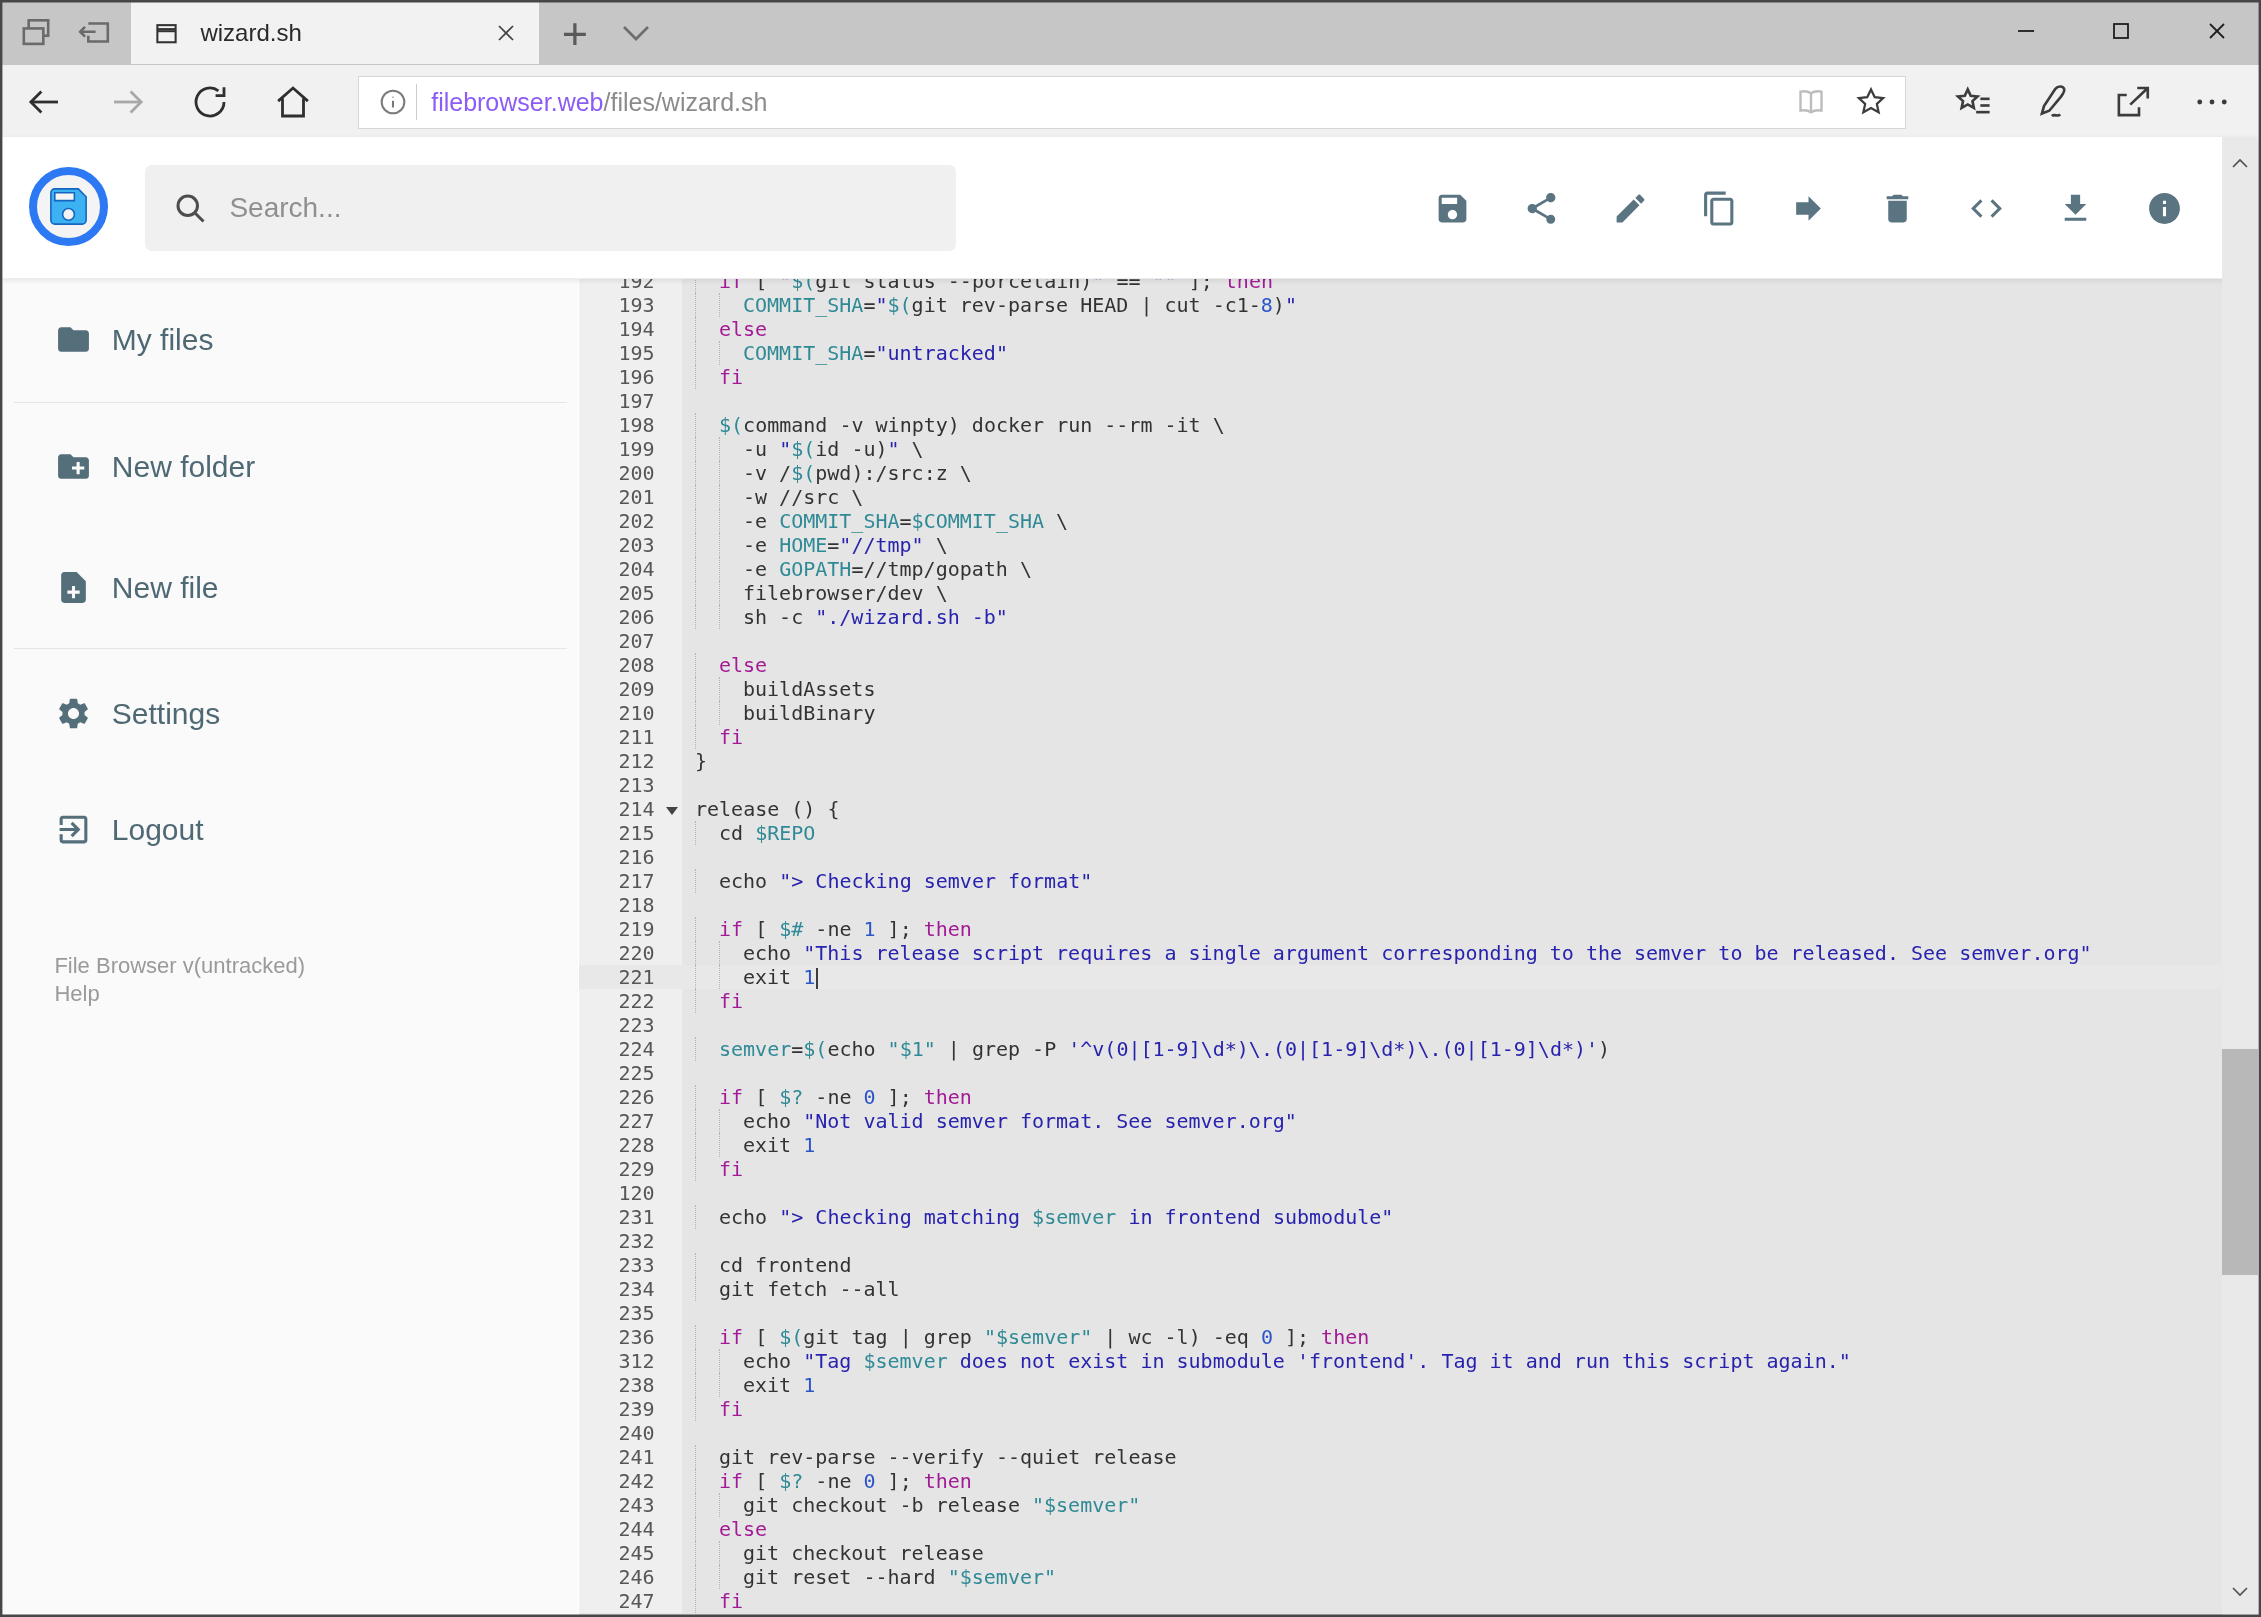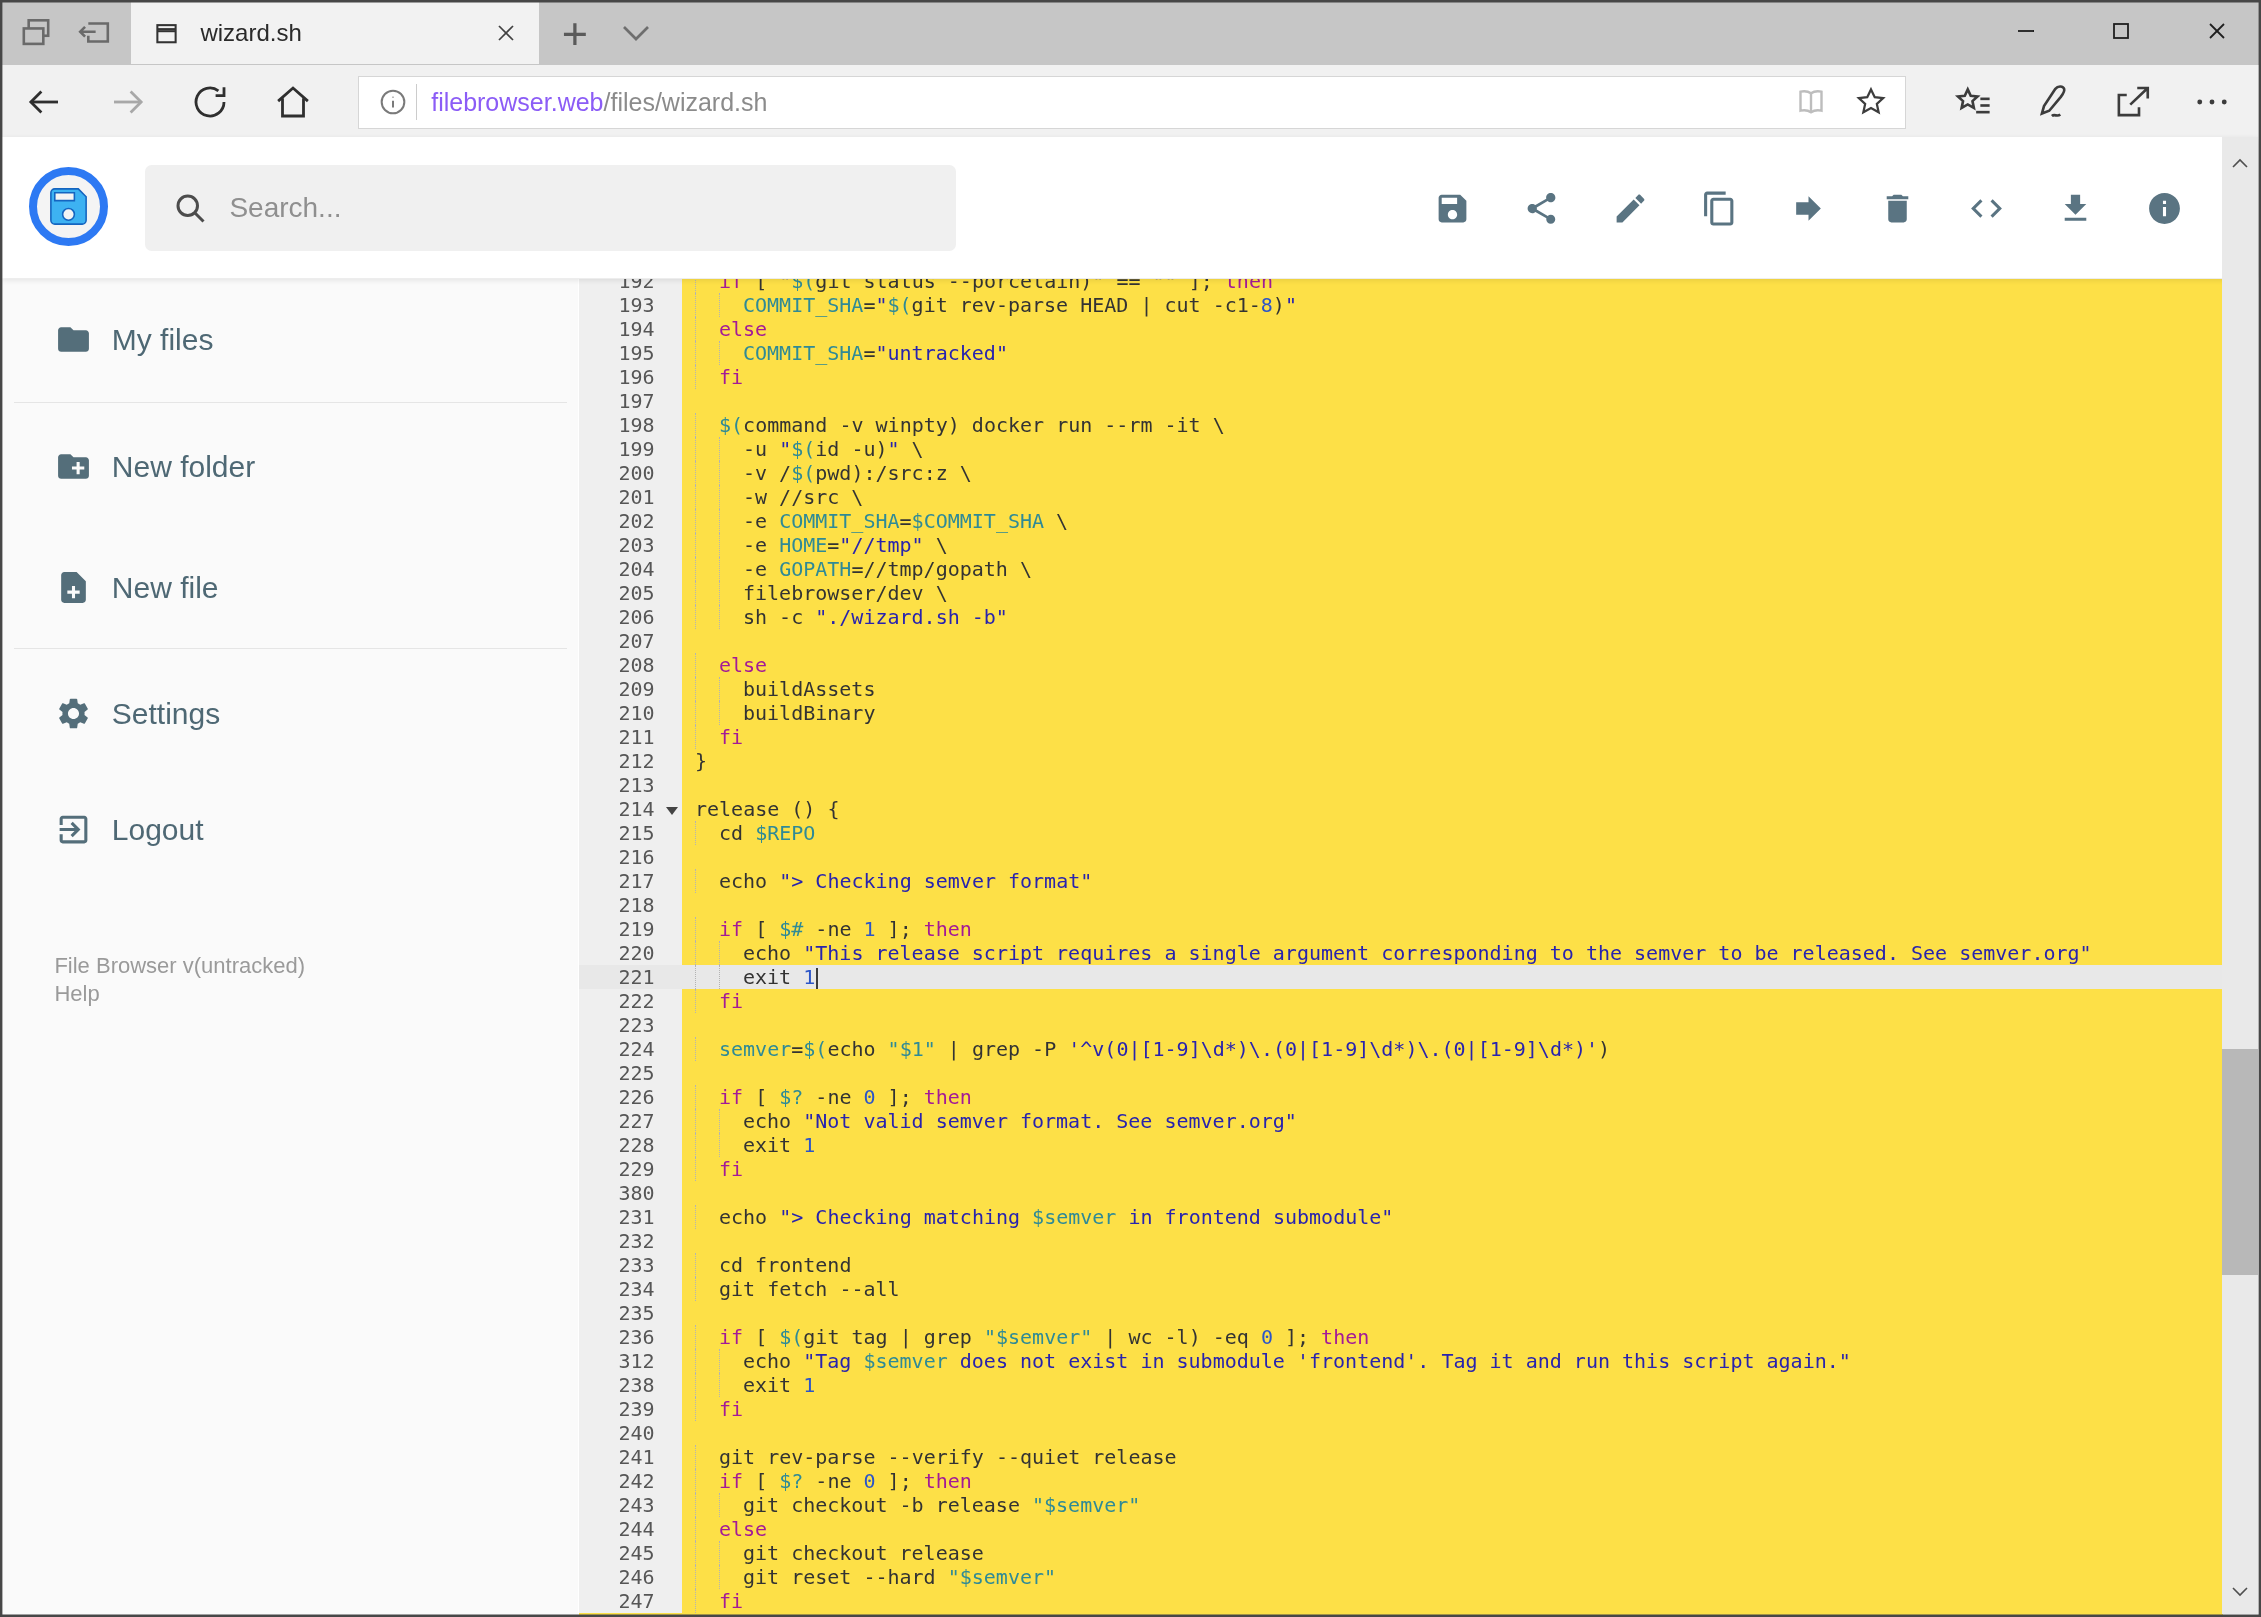--- a/index.html
+++ b/index.html
@@ -35,21 +35,21 @@
   .actions { position:absolute; right:78px; top:165px; height:86px; display:flex; align-items:center; gap:52px; z-index:6; }
   .act { width:37px; height:37px; }
 
   
   .sidebar { position:absolute; left:2.4px; top:279px; width:576px; height:1336px; background:#fafafa; z-index:2; }
   .sitem { position:absolute; left:53px; height:45px; display:flex; align-items:center; gap:19.4px; font-size:30px; color:#4e6874; }
   .sdiv { position:absolute; left:11.3px; right:11.3px; height:0.8px; background:#e5e5e5; }
   .sfoot { position:absolute; left:52px; font-size:22px; color:#9a9a9a; }
 
   
-  .editor { position:absolute; left:579px; top:279px; width:1644px; height:1336px; background:#fde047; overflow:hidden; z-index:1; }
+  .editor { position:absolute; left:579px; top:279px; width:1644px; height:1336px; background:#e5e5e5; overflow:hidden; z-index:1; }
   .lines { margin-top:-9.7px; }
   .crow { display:flex; height:24px; line-height:24px; font-family:"DejaVu Sans Mono", monospace; font-size:20px; white-space:pre; }
   .gut { flex:none; width:103px; background:#efefef; color:#565656; text-align:right; padding-right:27.4px; position:relative; }
   .ctext { flex:1; padding-left:13px; color:#333; }
   .crow.active .gut, .crow.active .ctext { background:#e8e8e8; }
   .tab-guide { display:inline-block; width:24px; height:24px; border-left:0.8px dotted #b3b3b3; vertical-align:top; }
   .tk-k { color:#a31a97; }
   .tk-v { color:#2f8a96; }
   .tk-s { color:#2823ae; }
   .tk-n { color:#2b55c8; }
@@ -333,21 +333,21 @@
         <div class="crow"><div class="gut">220</div><div class="ctext"><span class="tab-guide"></span><span class="tab-guide"></span><span class="tk-p">echo </span><span class="tk-s">"This release script requires a single argument corresponding to the semver to be released. See semver.org"</span></div></div>
         <div class="crow active"><div class="gut">221</div><div class="ctext"><span class="tab-guide"></span><span class="tab-guide"></span><span class="tk-p">exit </span><span class="tk-n">1</span><span class="caret"></span></div></div>
         <div class="crow"><div class="gut">222</div><div class="ctext"><span class="tab-guide"></span><span class="tk-k">fi</span></div></div>
         <div class="crow"><div class="gut">223</div><div class="ctext"></div></div>
         <div class="crow"><div class="gut">224</div><div class="ctext"><span class="tab-guide"></span><span class="tk-v">semver</span><span class="tk-p">=</span><span class="tk-v">$(</span><span class="tk-p">echo </span><span class="tk-v">"$1"</span><span class="tk-p"> | grep -P </span><span class="tk-s">'^v(0|[1-9]\d*)\.(0|[1-9]\d*)\.(0|[1-9]\d*)'</span><span class="tk-p">)</span></div></div>
         <div class="crow"><div class="gut">225</div><div class="ctext"></div></div>
         <div class="crow"><div class="gut">226</div><div class="ctext"><span class="tab-guide"></span><span class="tk-k">if</span><span class="tk-p"> [ </span><span class="tk-v">$?</span><span class="tk-p"> -ne </span><span class="tk-n">0</span><span class="tk-p"> ]; </span><span class="tk-k">then</span></div></div>
         <div class="crow"><div class="gut">227</div><div class="ctext"><span class="tab-guide"></span><span class="tab-guide"></span><span class="tk-p">echo </span><span class="tk-s">"Not valid semver format. See semver.org"</span></div></div>
         <div class="crow"><div class="gut">228</div><div class="ctext"><span class="tab-guide"></span><span class="tab-guide"></span><span class="tk-p">exit </span><span class="tk-n">1</span></div></div>
         <div class="crow"><div class="gut">229</div><div class="ctext"><span class="tab-guide"></span><span class="tk-k">fi</span></div></div>
-        <div class="crow"><div class="gut">380</div><div class="ctext"></div></div>
+        <div class="crow"><div class="gut">120</div><div class="ctext"></div></div>
         <div class="crow"><div class="gut">231</div><div class="ctext"><span class="tab-guide"></span><span class="tk-p">echo </span><span class="tk-s">"&gt; Checking matching </span><span class="tk-v">$semver</span><span class="tk-s"> in frontend submodule"</span></div></div>
         <div class="crow"><div class="gut">232</div><div class="ctext"></div></div>
         <div class="crow"><div class="gut">233</div><div class="ctext"><span class="tab-guide"></span><span class="tk-p">cd frontend</span></div></div>
         <div class="crow"><div class="gut">234</div><div class="ctext"><span class="tab-guide"></span><span class="tk-p">git fetch --all</span></div></div>
         <div class="crow"><div class="gut">235</div><div class="ctext"></div></div>
         <div class="crow"><div class="gut">236</div><div class="ctext"><span class="tab-guide"></span><span class="tk-k">if</span><span class="tk-p"> [ </span><span class="tk-v">$(</span><span class="tk-p">git tag | grep </span><span class="tk-v">"$semver"</span><span class="tk-p"> | wc -l) -eq </span><span class="tk-n">0</span><span class="tk-p"> ]; </span><span class="tk-k">then</span></div></div>
         <div class="crow"><div class="gut">312</div><div class="ctext"><span class="tab-guide"></span><span class="tab-guide"></span><span class="tk-p">echo </span><span class="tk-s">"Tag </span><span class="tk-v">$semver</span><span class="tk-s"> does not exist in submodule 'frontend'. Tag it and run this script again."</span></div></div>
         <div class="crow"><div class="gut">238</div><div class="ctext"><span class="tab-guide"></span><span class="tab-guide"></span><span class="tk-p">exit </span><span class="tk-n">1</span></div></div>
         <div class="crow"><div class="gut">239</div><div class="ctext"><span class="tab-guide"></span><span class="tk-k">fi</span></div></div>
         <div class="crow"><div class="gut">240</div><div class="ctext"></div></div>

